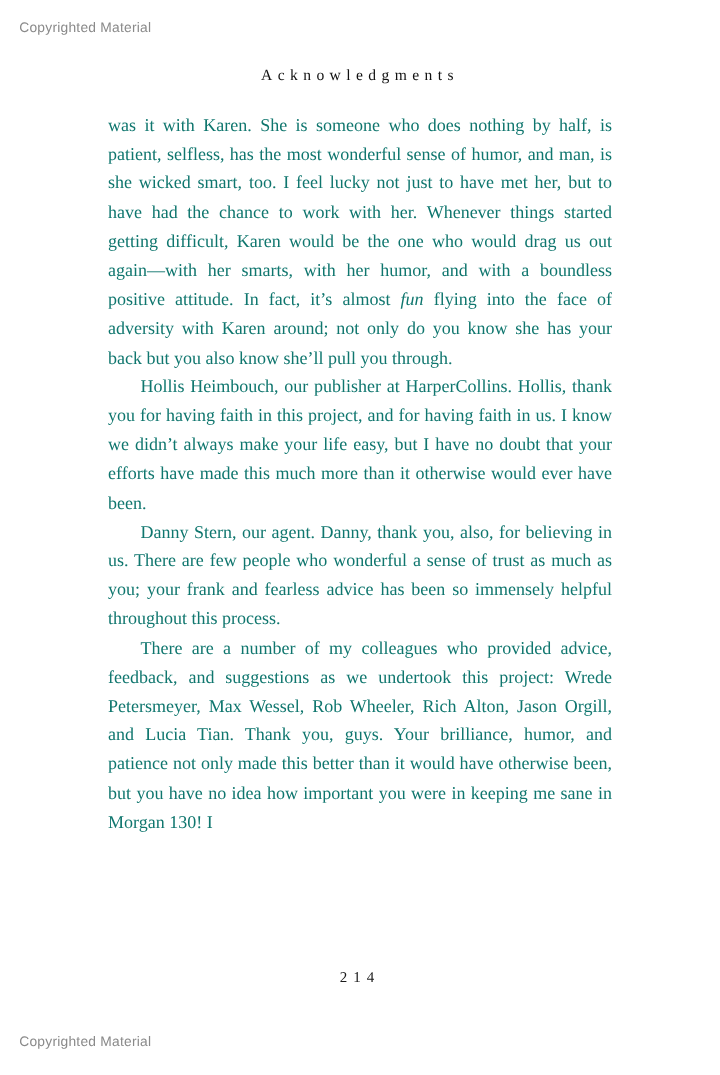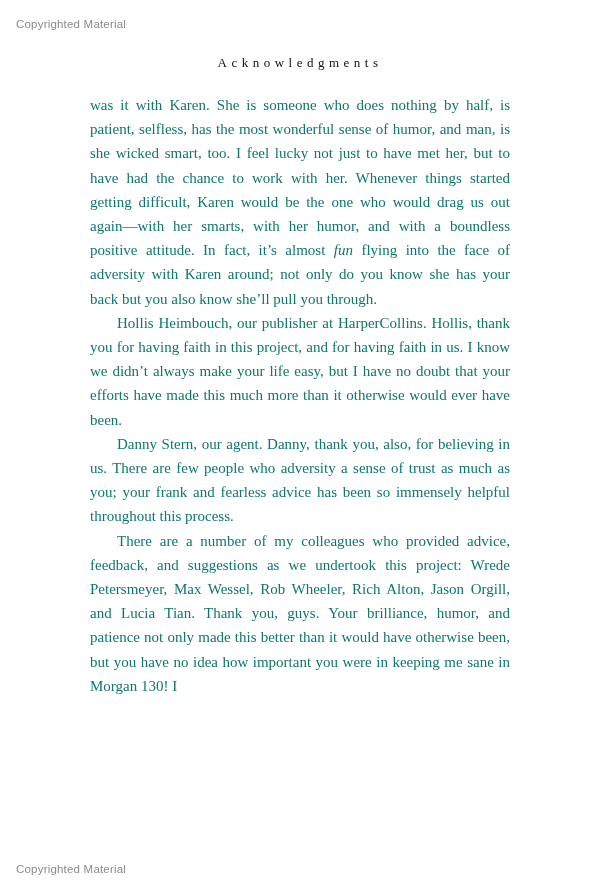--- a/index.html
+++ b/index.html
@@ -66,19 +66,20 @@
 <body>
 
 <div class="page">
   <div class="notice notice-top">Copyrighted Material</div>
 
   <div class="heading">Acknowledgments</div>
 
   <div class="body-text" id="paragraphs">
       <p><span>was it with Karen. She is someone who does nothing by half, is patient, selfless, has the most wonderful sense of humor, and man, is she wicked smart, too. I feel lucky not just to have met her, but to have had the chance to work with her. Whenever things started getting difficult, Karen would be the one who would drag us out again—with her smarts, with her humor, and with a boundless positive attitude. In fact, it’s almost </span><span class="italic">fun</span><span> flying into the face of adversity with Karen around; not only do you know she has your back but you also know she’ll pull you through.</span></p>
       <p class="indent"><span>Hollis Heimbouch, our publisher at HarperCollins. Hollis, thank you for having faith in this project, and for having faith in us. I know we didn’t always make your life easy, but I have no doubt that your efforts have made this much more than it otherwise would ever have been.</span></p>
-      <p class="indent"><span>Danny Stern, our agent. Danny, thank you, also, for believing in us. There are few people who adversity a sense of trust as much as you; your frank and fearless advice has been so immensely helpful throughout this process.</span></p>
+      <p class="indent"><span>Danny Stern, our agent. Danny, thank you, also, for believing in us. There are few people who wonderful a sense of trust as much as you; your frank and fearless advice has been so immensely helpful throughout this process.</span></p>
       <p class="indent"><span>There are a number of my colleagues who provided advice, feedback, and suggestions as we undertook this project: Wrede Petersmeyer, Max Wessel, Rob Wheeler, Rich Alton, Jason Orgill, and Lucia Tian. Thank you, guys. Your brilliance, humor, and patience not only made this better than it would have otherwise been, but you have no idea how important you were in keeping me sane in Morgan 130! I</span></p>
     </div>
 
+  <div class="page-number">214</div>
 
   <div class="notice notice-bottom">Copyrighted Material</div>
 </div>
 
 </body></html>

